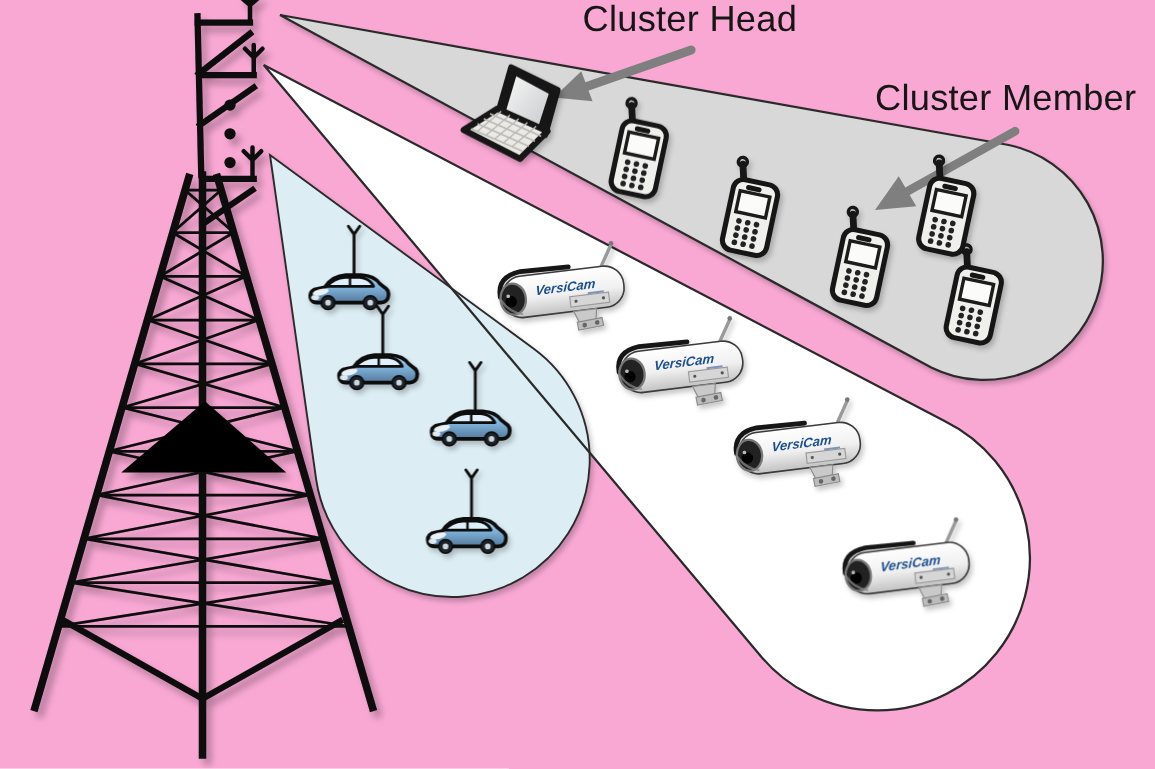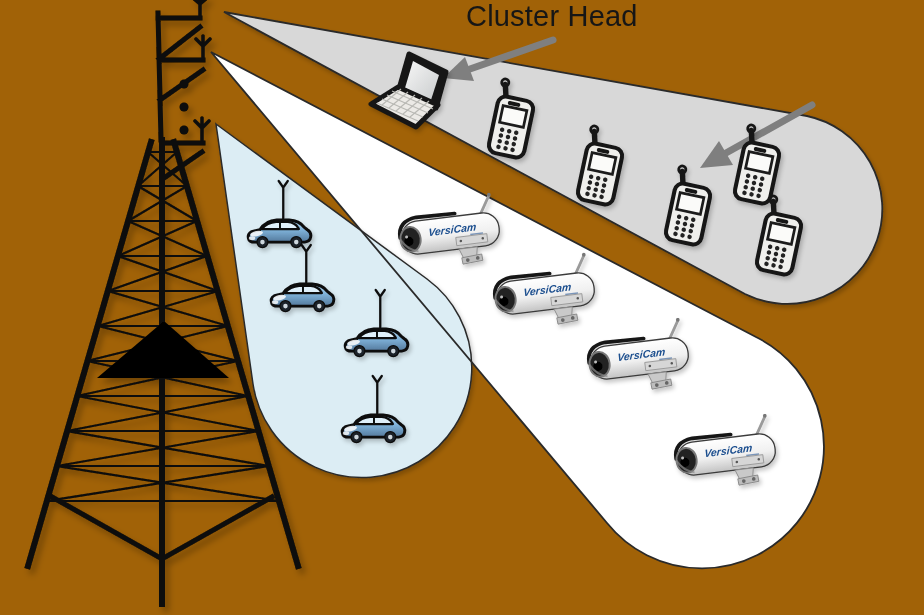--- a/index.html
+++ b/index.html
@@ -1,16 +1,16 @@
 <!DOCTYPE html>
 <html><head>
 <meta charset="utf-8">
 <style>
   html,body{margin:0;padding:0;background:#ffffff;}
-  #stage{position:relative;width:924px;height:615px;overflow:hidden;background:#a16207;
+  #stage{position:relative;width:924px;height:615px;overflow:hidden;background:#f9a8d4;
          font-family:"Liberation Sans",sans-serif;}
   #scene{position:absolute;left:0;top:0;}
   .diagram-label{position:absolute;color:#161616;font-size:29px;letter-spacing:0.2px;
                  white-space:nowrap;user-select:none;}
   #cluster-head-label{left:466px;top:0px;}
   #cluster-member-label{left:700px;top:63px;}
 </style>
 </head>
 <body>
 
@@ -146,13 +146,14 @@
     <use href="#cam" transform="translate(728,458) scale(0.92)"></use>
 
     <use href="#car" transform="translate(280,233) scale(0.65)"></use>
     <use href="#car" transform="translate(303,297) scale(0.65)"></use>
     <use href="#car" transform="translate(377,342) scale(0.65)"></use>
     <use href="#car" transform="translate(374,428) scale(0.65)"></use>
   </g>
 </svg>
 
 <div class="diagram-label" id="cluster-head-label">Cluster Head</div>
+<div class="diagram-label" id="cluster-member-label">Cluster Member</div>
 </div>
 
 </body></html>

